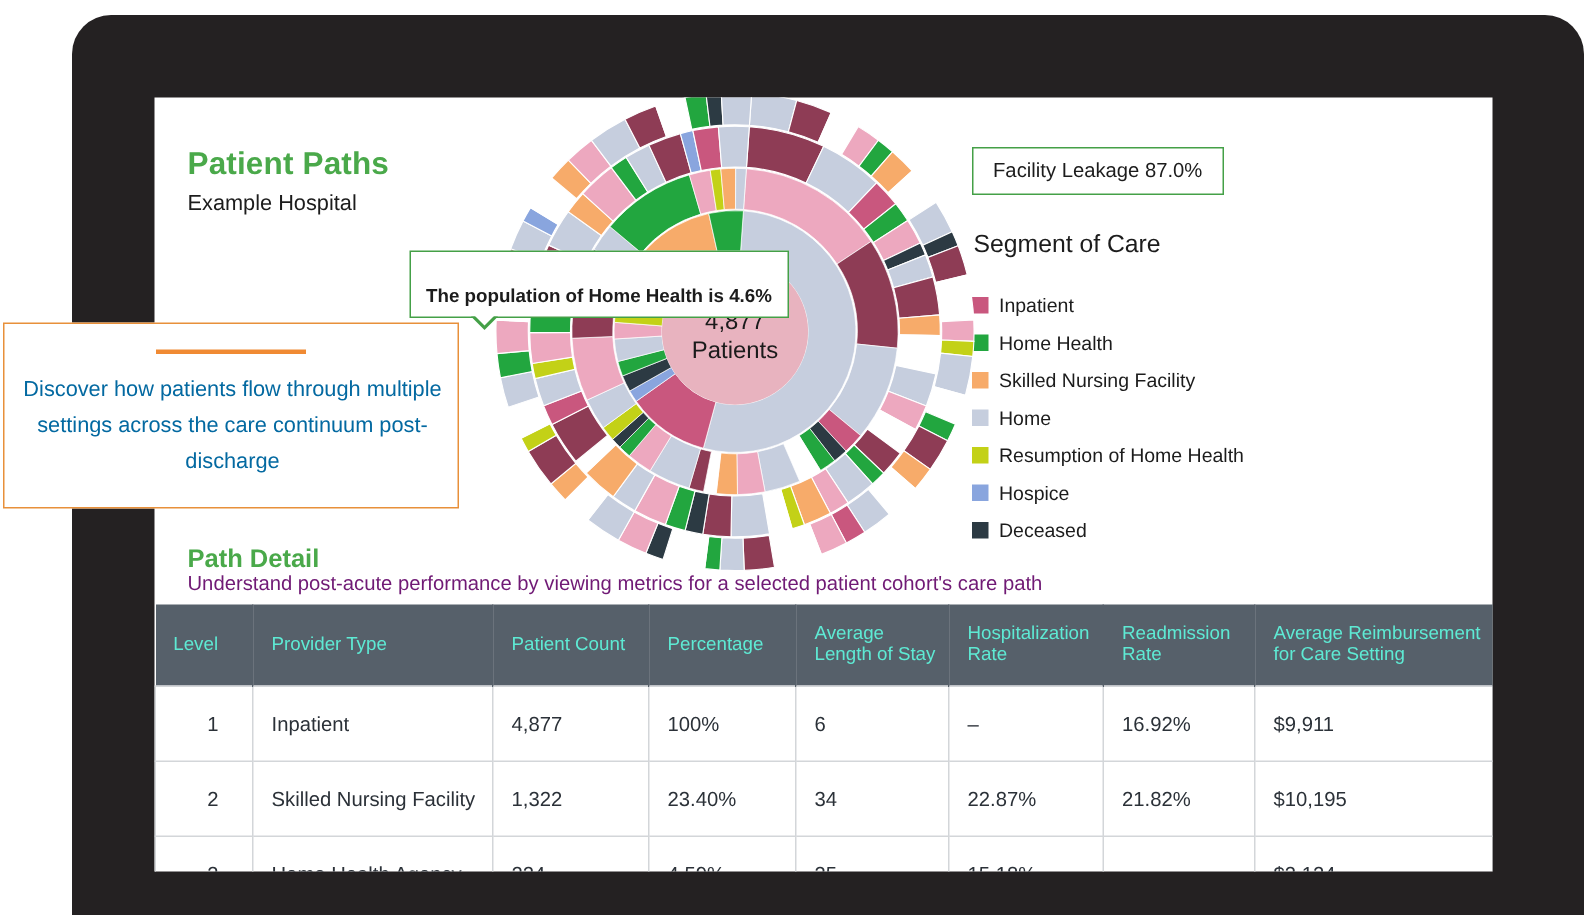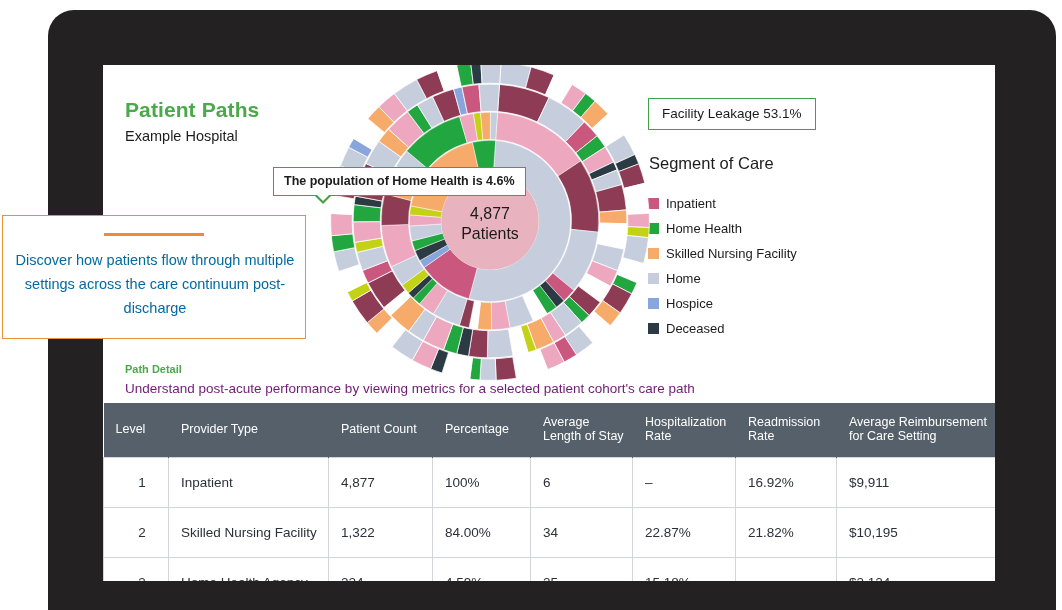--- a/index.html
+++ b/index.html
@@ -71,55 +71,55 @@
     text-anchor: middle; font-family: "Liberation Sans", sans-serif;
     fill:#1b1b1b;
   }
   #hub-value { font-size: 17px; }
   #hub-label { font-size: 17px; }
 
   
   #sunburst-tooltip {
     position: absolute; left: 170px; top: 102px;
     border: 1.6px solid #44a047; background: #fff;
-    padding: 6px 10px 7px 10px;
+    padding: 22px 10px 7px 10px;
     font-size: 12.5px; font-weight: bold; color:#1c1c1c;
     white-space: nowrap; z-index: 6;
   }
   #sunburst-tooltip:after,
   #sunburst-tooltip:before {
     content:""; position:absolute; left: 40px; width:0; height:0;
   }
   #sunburst-tooltip:before {
     bottom: -9px; border-left: 9px solid transparent;
     border-right: 9px solid transparent; border-top: 9px solid #44a047;
   }
   #sunburst-tooltip:after {
     bottom: -6.4px; border-left: 7.4px solid transparent;
     border-right: 7.4px solid transparent; border-top: 7.4px solid #fff;
     margin-left: 1.6px;
   }
 
   
   #path-detail-title {
     position: absolute; left: 22px; top: 298px;
-    font-size: 11px; font-weight: bold; color:#4aa94a;
+    font-size: 17px; font-weight: bold; color:#4aa94a;
   }
   #path-detail-desc {
     position: absolute; left: 22px; top: 316px;
     font-size: 13.5px; color:#701a75; white-space: nowrap;
   }
 
   
   #detail-table {
     position: absolute; left: 0; top: 338px;
     width: 892px; border-collapse: collapse; table-layout: fixed;
   }
   #detail-table th {
-    background: #56606a; color:#ffffff;
+    background: #56606a; color:#5eead4;
     font-size: 12.5px; font-weight: normal; text-align: left;
     vertical-align: middle; padding: 8px 0 9px 12px;
     height: 54px; line-height: 14px;
     border-right: 1px solid #56606a;
   }
   #detail-table td {
     font-size: 13.5px; color:#2b3138;
     padding: 0 0 0 12px; height: 50px;
     border: 1px solid #d3d6d9;
     vertical-align: middle; white-space: nowrap; overflow: hidden;
@@ -156,21 +156,21 @@
 
 <div id="stage">
 
   <div id="device-frame"></div>
 
   <div id="screen">
 
     <div id="page-title" style="color: rgb(74, 169, 74);">Patient Paths</div>
     <div id="page-subtitle">Example Hospital</div>
 
-    <div id="leakage-badge" style="border-color: rgb(68, 160, 71);">Facility Leakage 53.1%</div>
+    <div id="leakage-badge" style="border-color: rgb(68, 160, 71);">Facility Leakage 87.0%</div>
 
     <div id="legend-title">Segment of Care</div>
     <div id="legend">
       <div class="legend-col left">
         <div class="legend-item">
           <span class="legend-swatch" style="background:#c9577e"></span>
           <span class="legend-label">Inpatient</span>
         </div>
         <div class="legend-item">
           <span class="legend-swatch" style="background:#22a63f"></span>
@@ -179,20 +179,24 @@
         <div class="legend-item">
           <span class="legend-swatch" style="background:#f7ab6a"></span>
           <span class="legend-label">Skilled Nursing Facility</span>
         </div>
         <div class="legend-item">
           <span class="legend-swatch" style="background:#c6cede"></span>
           <span class="legend-label">Home</span>
         </div>
       </div>
       <div class="legend-col right">
+        <div class="legend-item">
+          <span class="legend-swatch" style="background:#c3d117"></span>
+          <span class="legend-label">Resumption of Home Health</span>
+        </div>
         <div class="legend-item">
           <span class="legend-swatch" style="background:#89a5de"></span>
           <span class="legend-label">Hospice</span>
         </div>
         <div class="legend-item">
           <span class="legend-swatch" style="background:#2c3a43"></span>
           <span class="legend-label">Deceased</span>
         </div>
       </div>
     </div>
@@ -389,21 +393,21 @@
             <td>100%</td>
             <td>6</td>
             <td>–</td>
             <td>16.92%</td>
             <td>$9,911</td>
           </tr>
           <tr>
             <td class="cell-level">2</td>
             <td>Skilled Nursing Facility</td>
             <td>1,322</td>
-            <td>84.00%</td>
+            <td>23.40%</td>
             <td>34</td>
             <td>22.87%</td>
             <td>21.82%</td>
             <td>$10,195</td>
           </tr>
           <tr>
             <td class="cell-level">3</td>
             <td>Home Health Agency</td>
             <td>224</td>
             <td>4.59%</td>

